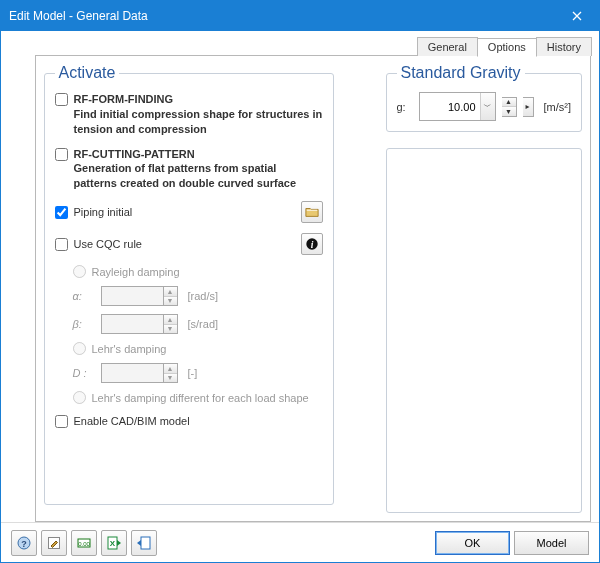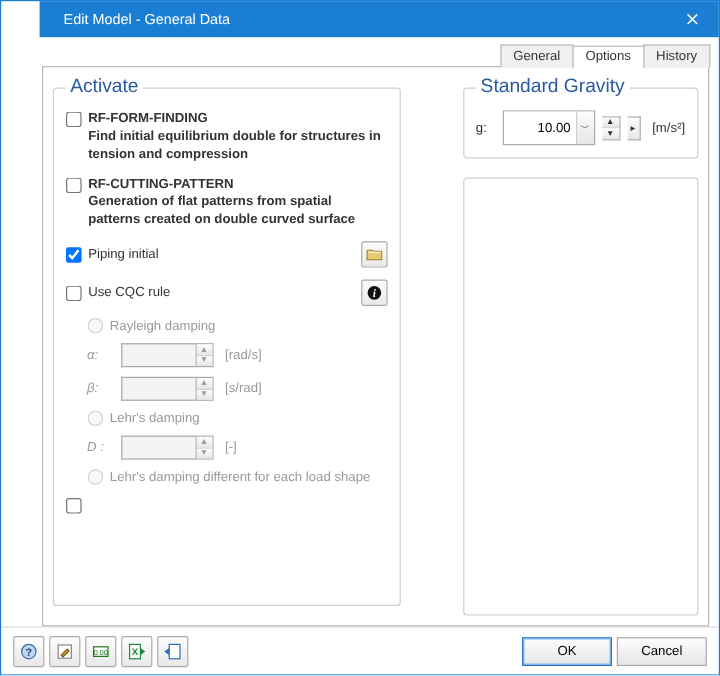--- a/index.html
+++ b/index.html
@@ -17,23 +17,22 @@
     display: flex;
     flex-direction: column;
     background: #fff;
   }
   .titlebar {
     height: 30px;
     background: #1a7fd4;
     color: #fff;
     display: flex;
     align-items: center;
-    padding-left: 20px;
+    padding-left: 8px;
     font-size: 12px;
-    margin-left: 32px;
   }
   .titlebar .title { flex: 1; }
   .titlebar .close {
     width: 45px;
     height: 30px;
     display: flex;
     align-items: center;
     justify-content: center;
     font-size: 14px;
   }
@@ -280,21 +279,21 @@
 
     <div class="tabpanel">
       <div class="col-left">
         <fieldset class="flex-fill">
           <legend>Activate</legend>
 
           <div class="cb-row">
             <input type="checkbox" style="">
             <div class="cb-label">
               <span class="strong">RF-FORM-FINDING</span>
-              <span class="desc">Find initial equilibrium double for structures in tension and compression</span>
+              <span class="desc">Find initial compression shape for structures in tension and compression</span>
             </div>
           </div>
 
           <div class="cb-row">
             <input type="checkbox" style="">
             <div class="cb-label">
               <span class="strong">RF-CUTTING-PATTERN</span>
               <span class="desc">Generation of flat patterns from spatial patterns created on double curved surface</span>
             </div>
           </div>
@@ -366,20 +365,21 @@
             </div>
 
             <div class="radio-row" style="margin-top:6px;">
               <input type="radio" disabled="" style="">
               <span>Lehr's damping different for each load shape</span>
             </div>
           </div>
 
           <div class="cb-row" style="align-items:center;">
             <input type="checkbox" style="">
+            <span>Enable CAD/BIM model</span>
           </div>
         </fieldset>
       </div>
 
       <div class="col-right">
         <fieldset>
           <legend>Standard Gravity</legend>
           <div class="grav-row">
             <span class="grav-label">g:</span>
             <span class="combo">
@@ -426,15 +426,15 @@
         </svg>
     </div>
     <div class="tool">
       <svg viewBox="0 0 16 16" width="16" height="16">
           <rect x="5" y="2" width="9" height="12" fill="#fff" stroke="#2a6fba"></rect>
           <path d="M5 5 L1 8 L5 11 z" fill="#2a6fba"></path>
         </svg>
     </div>
     <div class="spacer"></div>
     <button class="btn primary">OK</button>
-    <button class="btn">Cancel</button>
+    <button class="btn">Model</button>
   </div>
 </div>
 
 </body></html>

